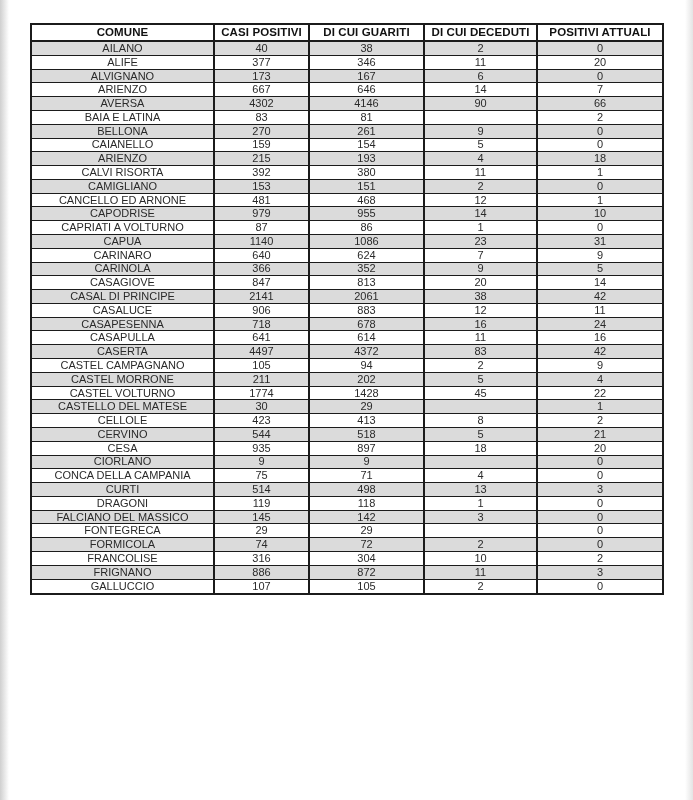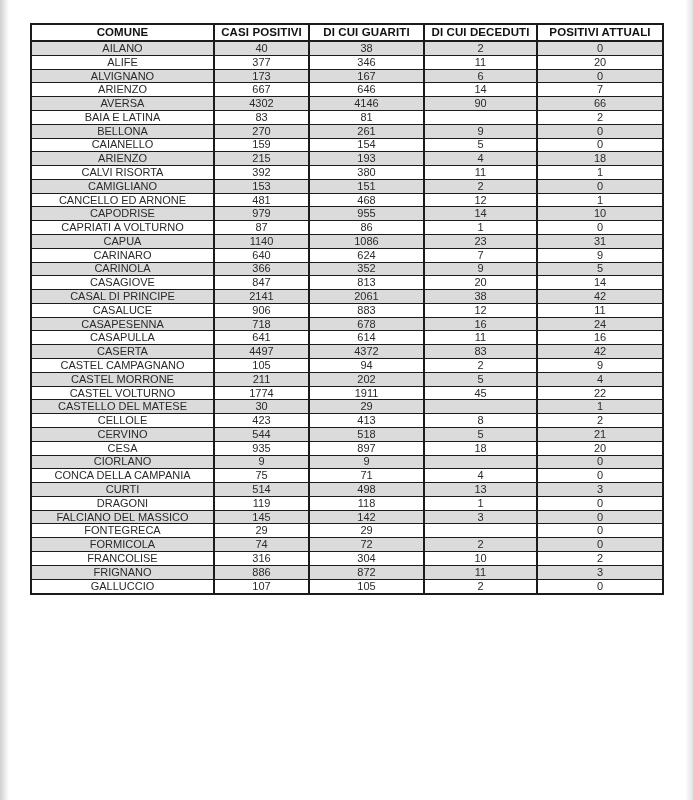--- a/index.html
+++ b/index.html
@@ -276,21 +276,21 @@
         <tr>
           <td>CASTEL MORRONE</td>
           <td>211</td>
           <td>202</td>
           <td>5</td>
           <td>4</td>
         </tr>
         <tr>
           <td>CASTEL VOLTURNO</td>
           <td>1774</td>
-          <td>1911</td>
+          <td>1428</td>
           <td>45</td>
           <td>22</td>
         </tr>
         <tr>
           <td>CASTELLO DEL MATESE</td>
           <td>30</td>
           <td>29</td>
           <td></td>
           <td>1</td>
         </tr>

